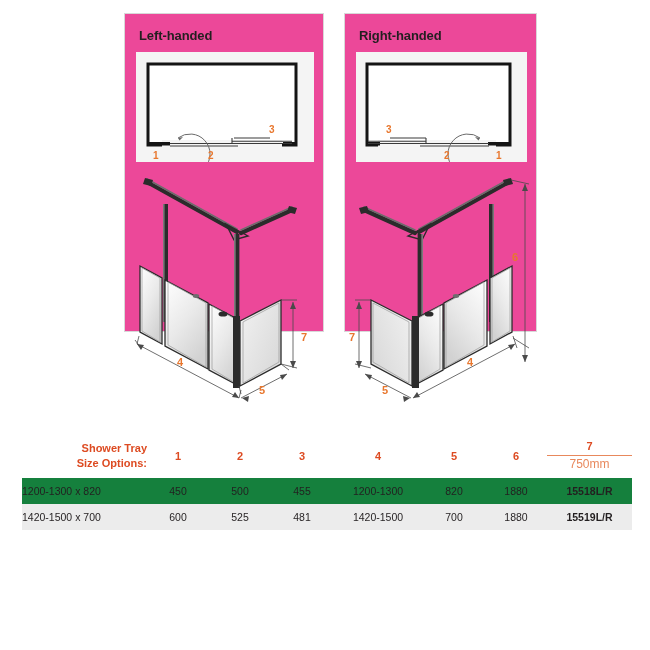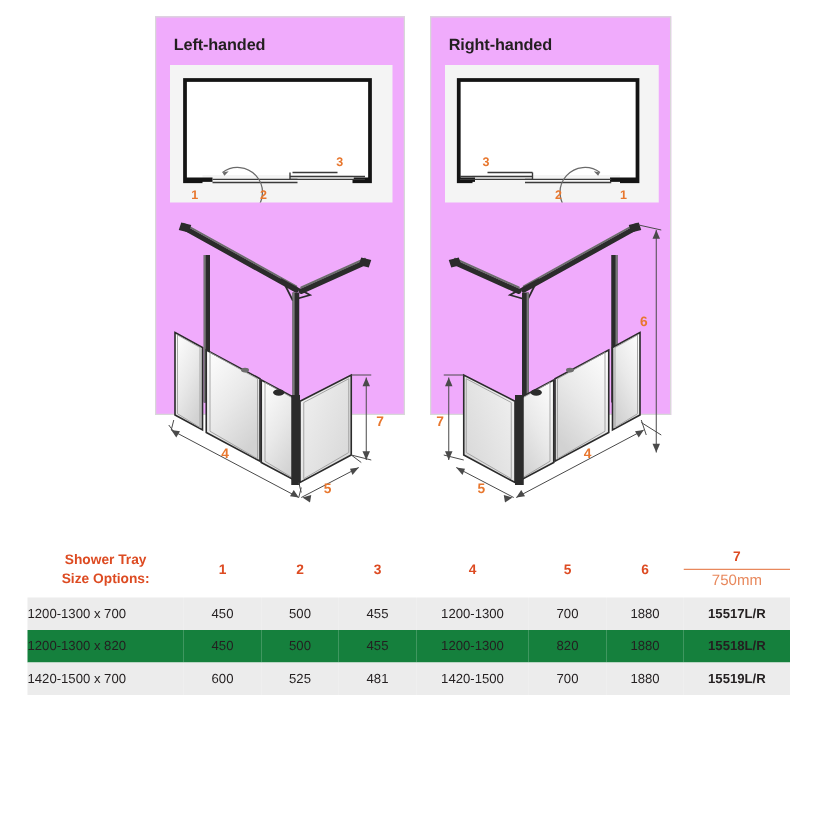--- a/index.html
+++ b/index.html
@@ -21,21 +21,21 @@
     position: absolute;
     left: 0; top: 0;
     width: 650px;
     height: 420px;
   }
   .panel {
     position: absolute;
     top: 13px;
     height: 319px;
     border: 1px solid #d8d8d8;
-    background: #f0abfc;
+    background: #ec4899;
     box-sizing: border-box;
   }
   .panel.left  { left: 124px; width: 200px; }
   .panel.right { left: 344px; width: 193px; }
 
   .panel-title {
     position: absolute;
     left: 14px;
     top: 14px;
     font-size: 13px;
@@ -82,21 +82,21 @@
 
   thead th {
     height: 44px;
     vertical-align: middle;
     font-size: 11px;
     font-weight: bold;
     color: #dd4b22;
     text-align: center;
   }
   th.size-head {
-    text-align: center;
+    text-align: right;
     padding-left: 9px;
     line-height: 15px;
     white-space: pre-line;
     margin-top: 36px;
   }
   .col7-head {
     display: flex;
     flex-direction: column;
     align-items: center;
     justify-content: center;
@@ -411,30 +411,20 @@
       <th>
         <span class="col7-head">
           <span class="col7-num">7</span>
           <span class="col7-rule"></span>
           <span class="col7-sub">750mm</span>
         </span>
       </th>
     </tr>
   </thead>
   <tbody>
-    <tr class="shaded">
-      <td class="size-cell">1200-1300 x 700</td>
-      <td>450</td>
-      <td>500</td>
-      <td>455</td>
-      <td>1200-1300</td>
-      <td>700</td>
-      <td>1880</td>
-      <td class="code-cell">15517L/R</td>
-    </tr>
     <tr class="plain">
       <td class="size-cell">1200-1300 x 820</td>
       <td>450</td>
       <td>500</td>
       <td>455</td>
       <td>1200-1300</td>
       <td>820</td>
       <td>1880</td>
       <td class="code-cell">15518L/R</td>
     </tr>

